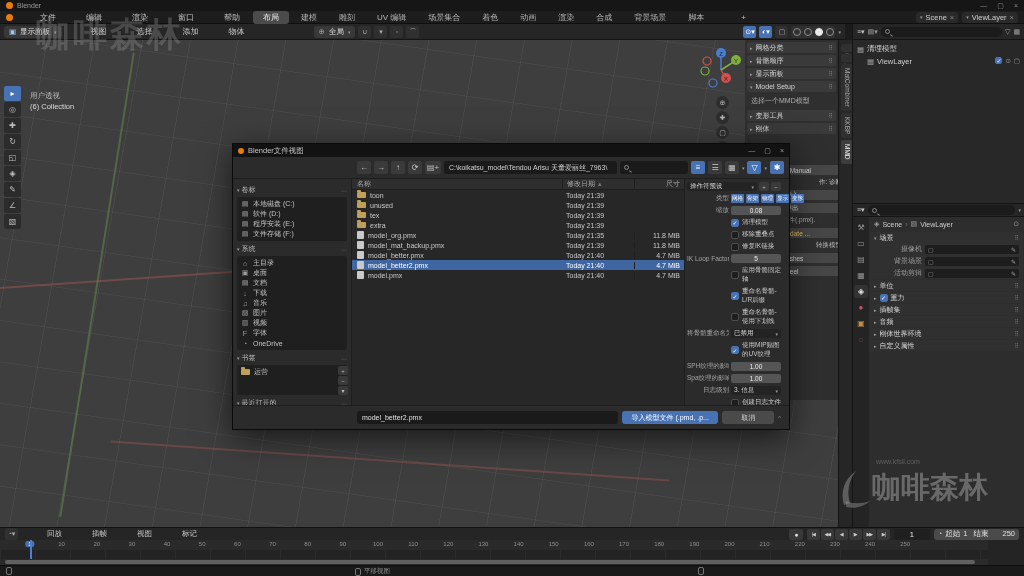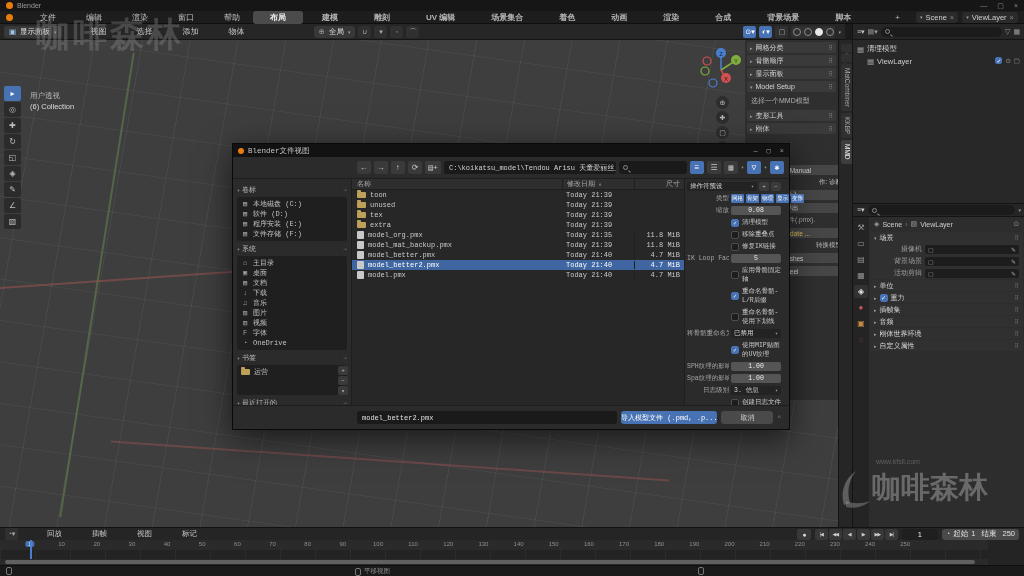--- a/index.html
+++ b/index.html
@@ -9,21 +9,21 @@
        -webkit-font-smoothing:antialiased;}
   .abs{position:absolute;}
   
   #titlebar{left:0;top:0;width:1024px;height:11px;background:#161616;display:flex;align-items:center;
             font-size:7px;color:#9a9a9a;padding:0 6px;gap:4px;}
   #titlebar .winbtns{margin-left:auto;display:flex;gap:10px;font-size:7px;color:#8a8a8a;}
   .blogo{width:7px;height:7px;border-radius:50%;background:#e87d0d;display:inline-block;}
   #menubar{left:0;top:11px;width:1024px;height:13px;background:#1d1d1d;display:flex;align-items:center;
            font-size:8px;color:#c2c2c2;padding:0 6px;gap:2px;border-bottom:1px solid #0f0f0f;}
   .mi{padding:0 5px;cursor:default;margin-left:20px;}
-  .tab{padding:1px 17px;border-radius:3px;color:#b5b5b5;font-weight:bold;}
+  .tab{padding:1px 10px;border-radius:3px;color:#b5b5b5;}
   .tab.active{background:#4b4b4b;color:#f0f0f0;}
   .chip{background:#2a2a2a;border-radius:3px;height:11px;display:flex;align-items:center;
         gap:3px;padding:0 4px;font-size:7.5px;color:#cfcfcf;}
   
   #vheader{left:0;top:24px;width:845px;height:16px;background:#262626;display:flex;align-items:center;
            gap:4px;padding:0 4px;font-size:8px;border-bottom:1px solid #141414;}
   .modechip{background:#383838;border-radius:3px;height:12px;display:flex;align-items:center;gap:4px;
             padding:0 5px;font-size:7.5px;color:#e0e0e0;}
   .hico{width:13px;height:12px;background:#303030;border-radius:2px;display:flex;align-items:center;
         justify-content:center;font-size:7px;color:#aaa;}
@@ -81,21 +81,21 @@
   .phead .grip{margin-left:auto;color:#808080;font-size:6px;}
   .pfield{display:flex;align-items:center;gap:3px;height:12px;padding:0 4px 0 0;}
   .pfield .lab{width:52px;text-align:right;color:#9d9d9d;flex:none;}
   .pfield .box{flex:1;background:#1d1d1d;border-radius:2px;height:9px;display:flex;align-items:center;
                padding:0 3px;color:#9a9a9a;font-size:6px;gap:2px;}
   .cbx{width:8px;height:8px;border-radius:2px;background:#1d1d1d;border:1px solid #4e4e4e;flex:none;
        display:flex;align-items:center;justify-content:center;font-size:6px;color:#fff;}
   .cbx.on{background:#4772b3;border-color:#4772b3;}
   
   #dialog{left:232px;top:143px;width:558px;height:287px;background:#2b2b2b;z-index:50;
-          box-shadow:0 8px 30px rgba(0,0,0,.6);border:1px solid #0a0a0a;font-family:Liberation Mono, monospace;}
+          box-shadow:0 8px 30px rgba(0,0,0,.6);border:1px solid #0a0a0a;}
   #dlg-title{height:13px;background:#121212;display:flex;align-items:center;gap:4px;padding:0 5px;
              font-size:7.5px;color:#c5c5c5;}
   #dlg-title .winbtns{margin-left:auto;display:flex;gap:9px;color:#9a9a9a;font-size:7px;}
   #dlg-toolbar{height:22px;display:flex;align-items:center;gap:3px;padding:0 5px 0 124px;background:#2b2b2b;
                border-bottom:1px solid #1e1e1e;position:relative;}
   .navb{width:14px;height:13px;background:#3a3a3a;border-radius:2px;display:flex;align-items:center;
         justify-content:center;font-size:8px;color:#c9c9c9;}
   #path{flex:1;background:#1a1a1a;border-radius:3px;height:13px;display:flex;align-items:center;
         padding:0 5px;font-size:7px;color:#d2d2d2;white-space:nowrap;overflow:hidden;}
   #dlg-search{width:68px;background:#1a1a1a;border-radius:3px;height:13px;display:flex;align-items:center;
@@ -800,21 +800,21 @@
         <span class="trb">▶▶</span>
         <span class="trb">▶|</span>
       </span>
       <span id="framefield">1</span>
       <span id="rangegrp">
         <span style="display:flex;gap:3px;">
           <span style="color:#bbb;">◔</span>
           <span>起始</span>
             <span>1</span>
         </span>
-        <span style="display:flex;gap:6px;">
+        <span style="display:flex;gap:14px;">
           <span>结束</span>
             <span>250</span>
         </span>
       </span>
     </span>
   </div>
   <div id="tl-ruler" class="abs">
       <span class="tick cur" style="left:30.0px;">1</span>
       <span class="tick" style="left:61.6px;">10</span>
       <span class="tick" style="left:96.8px;">20</span>

